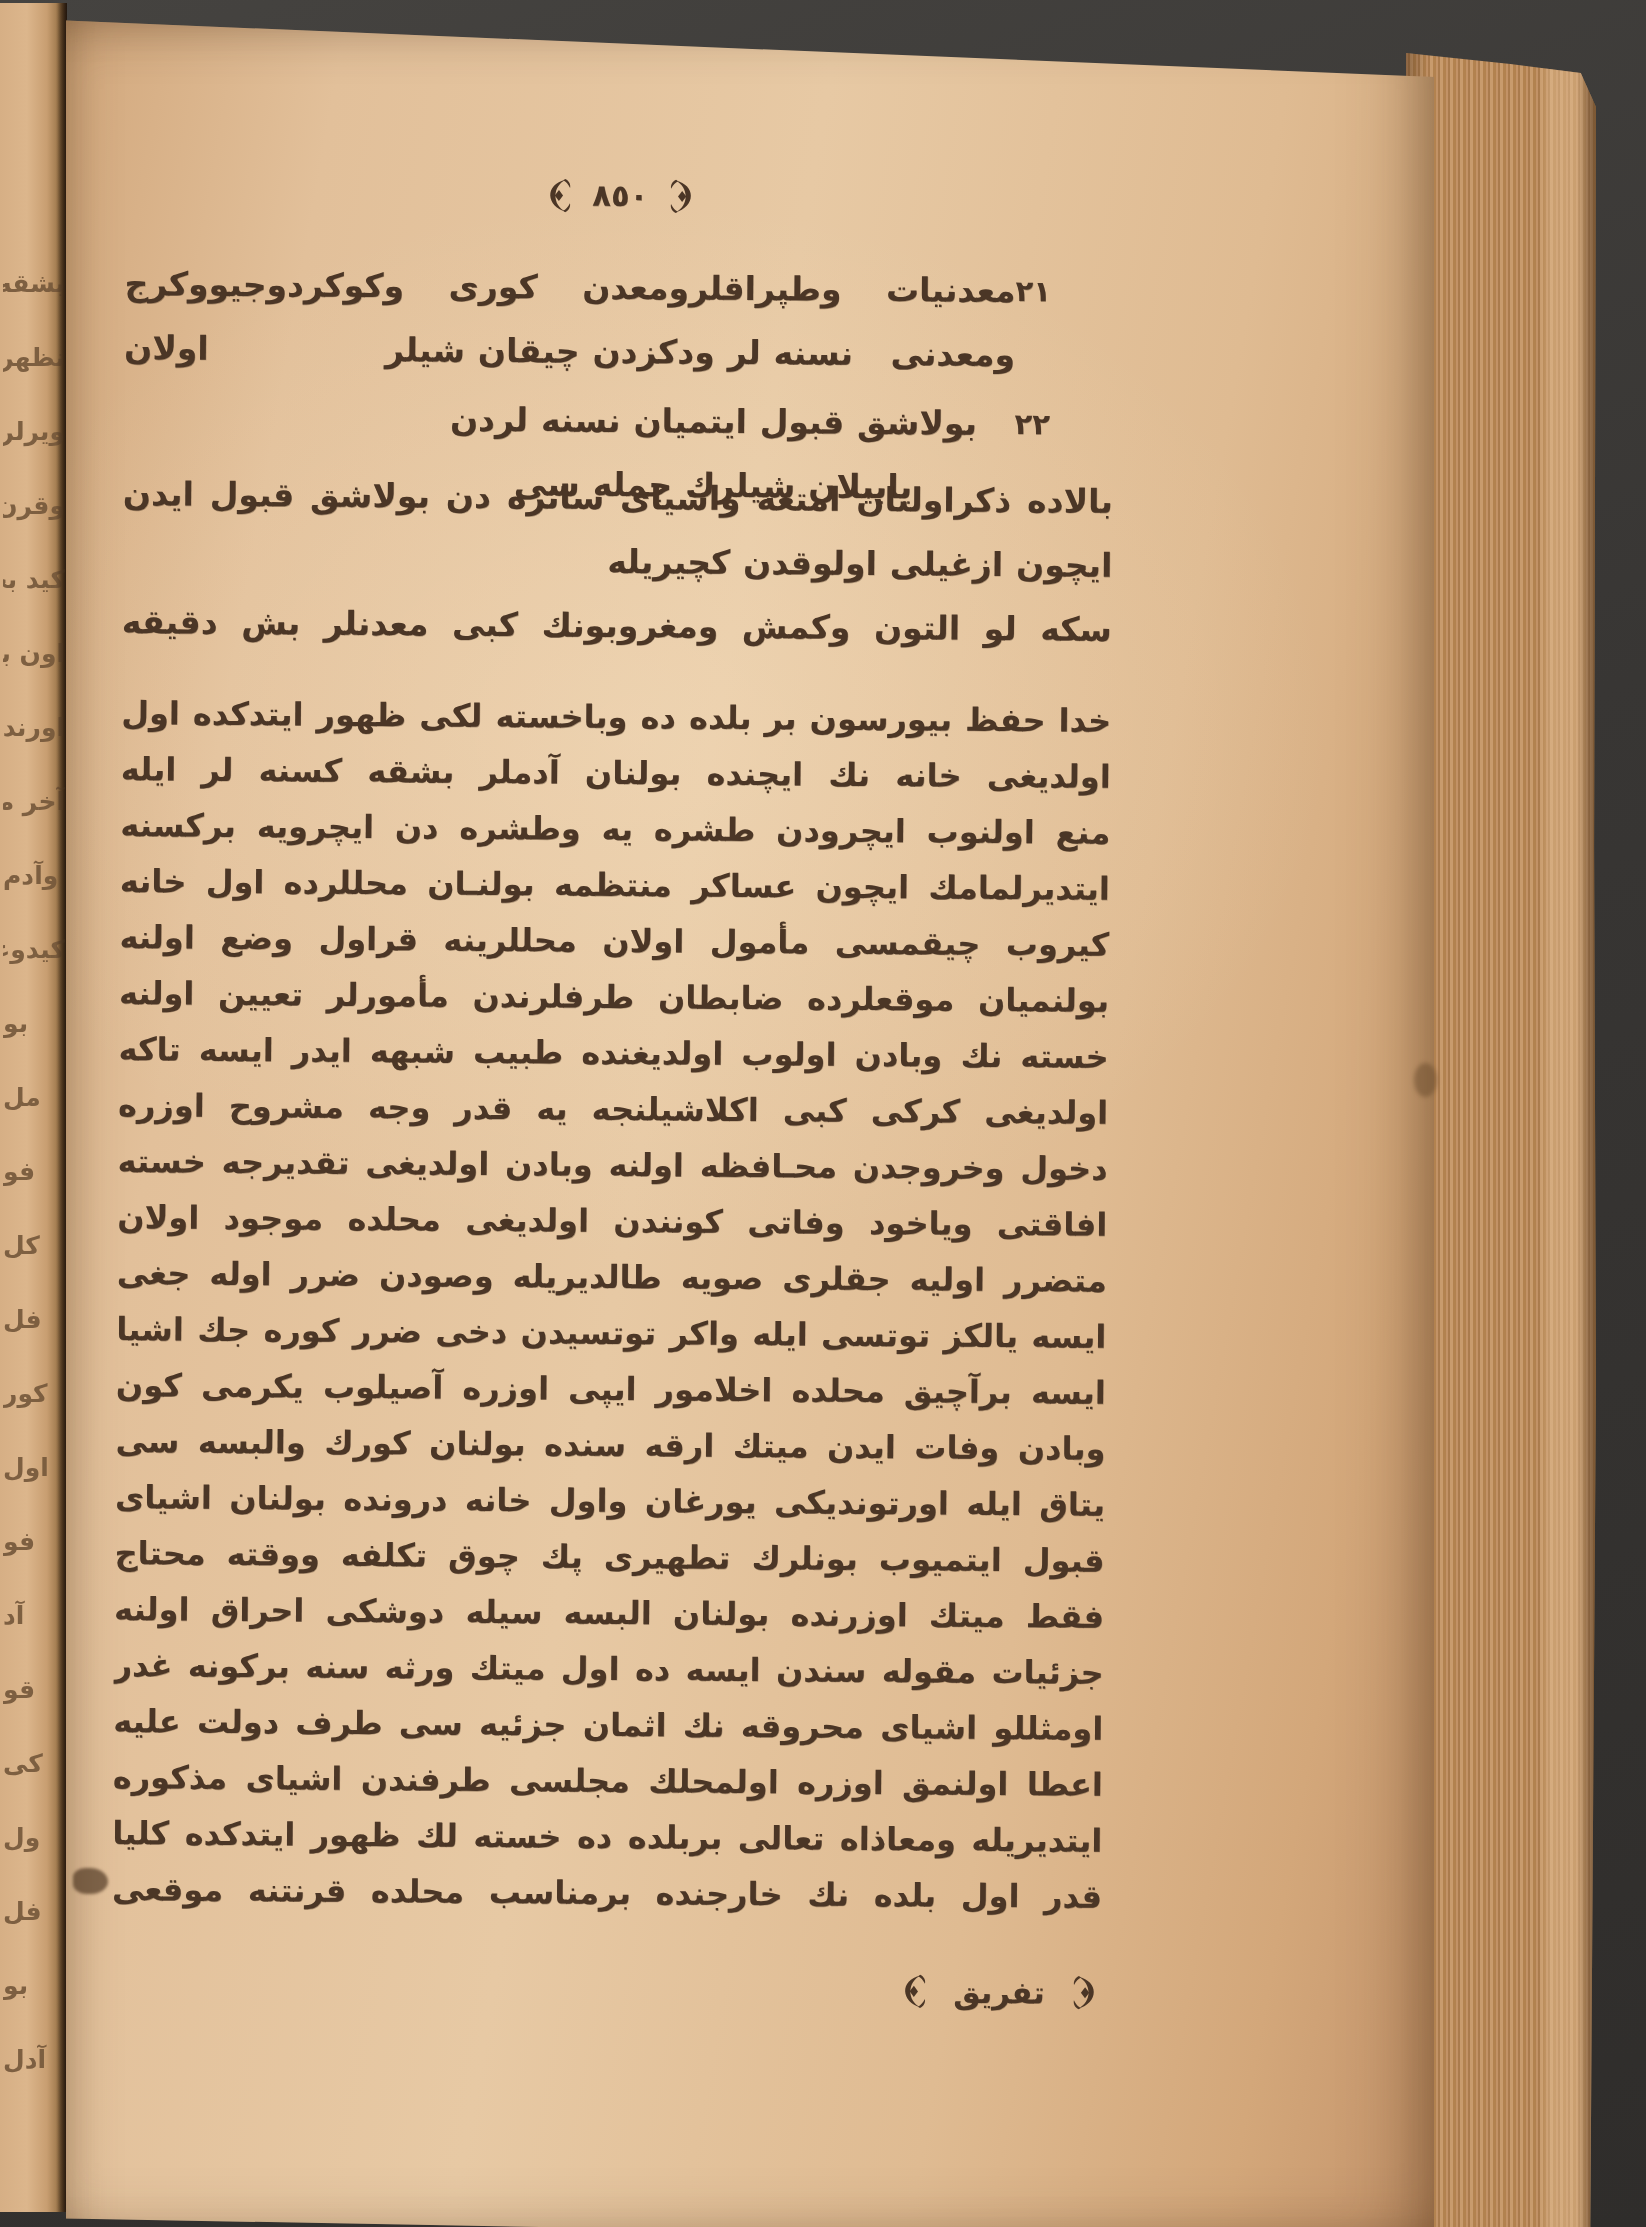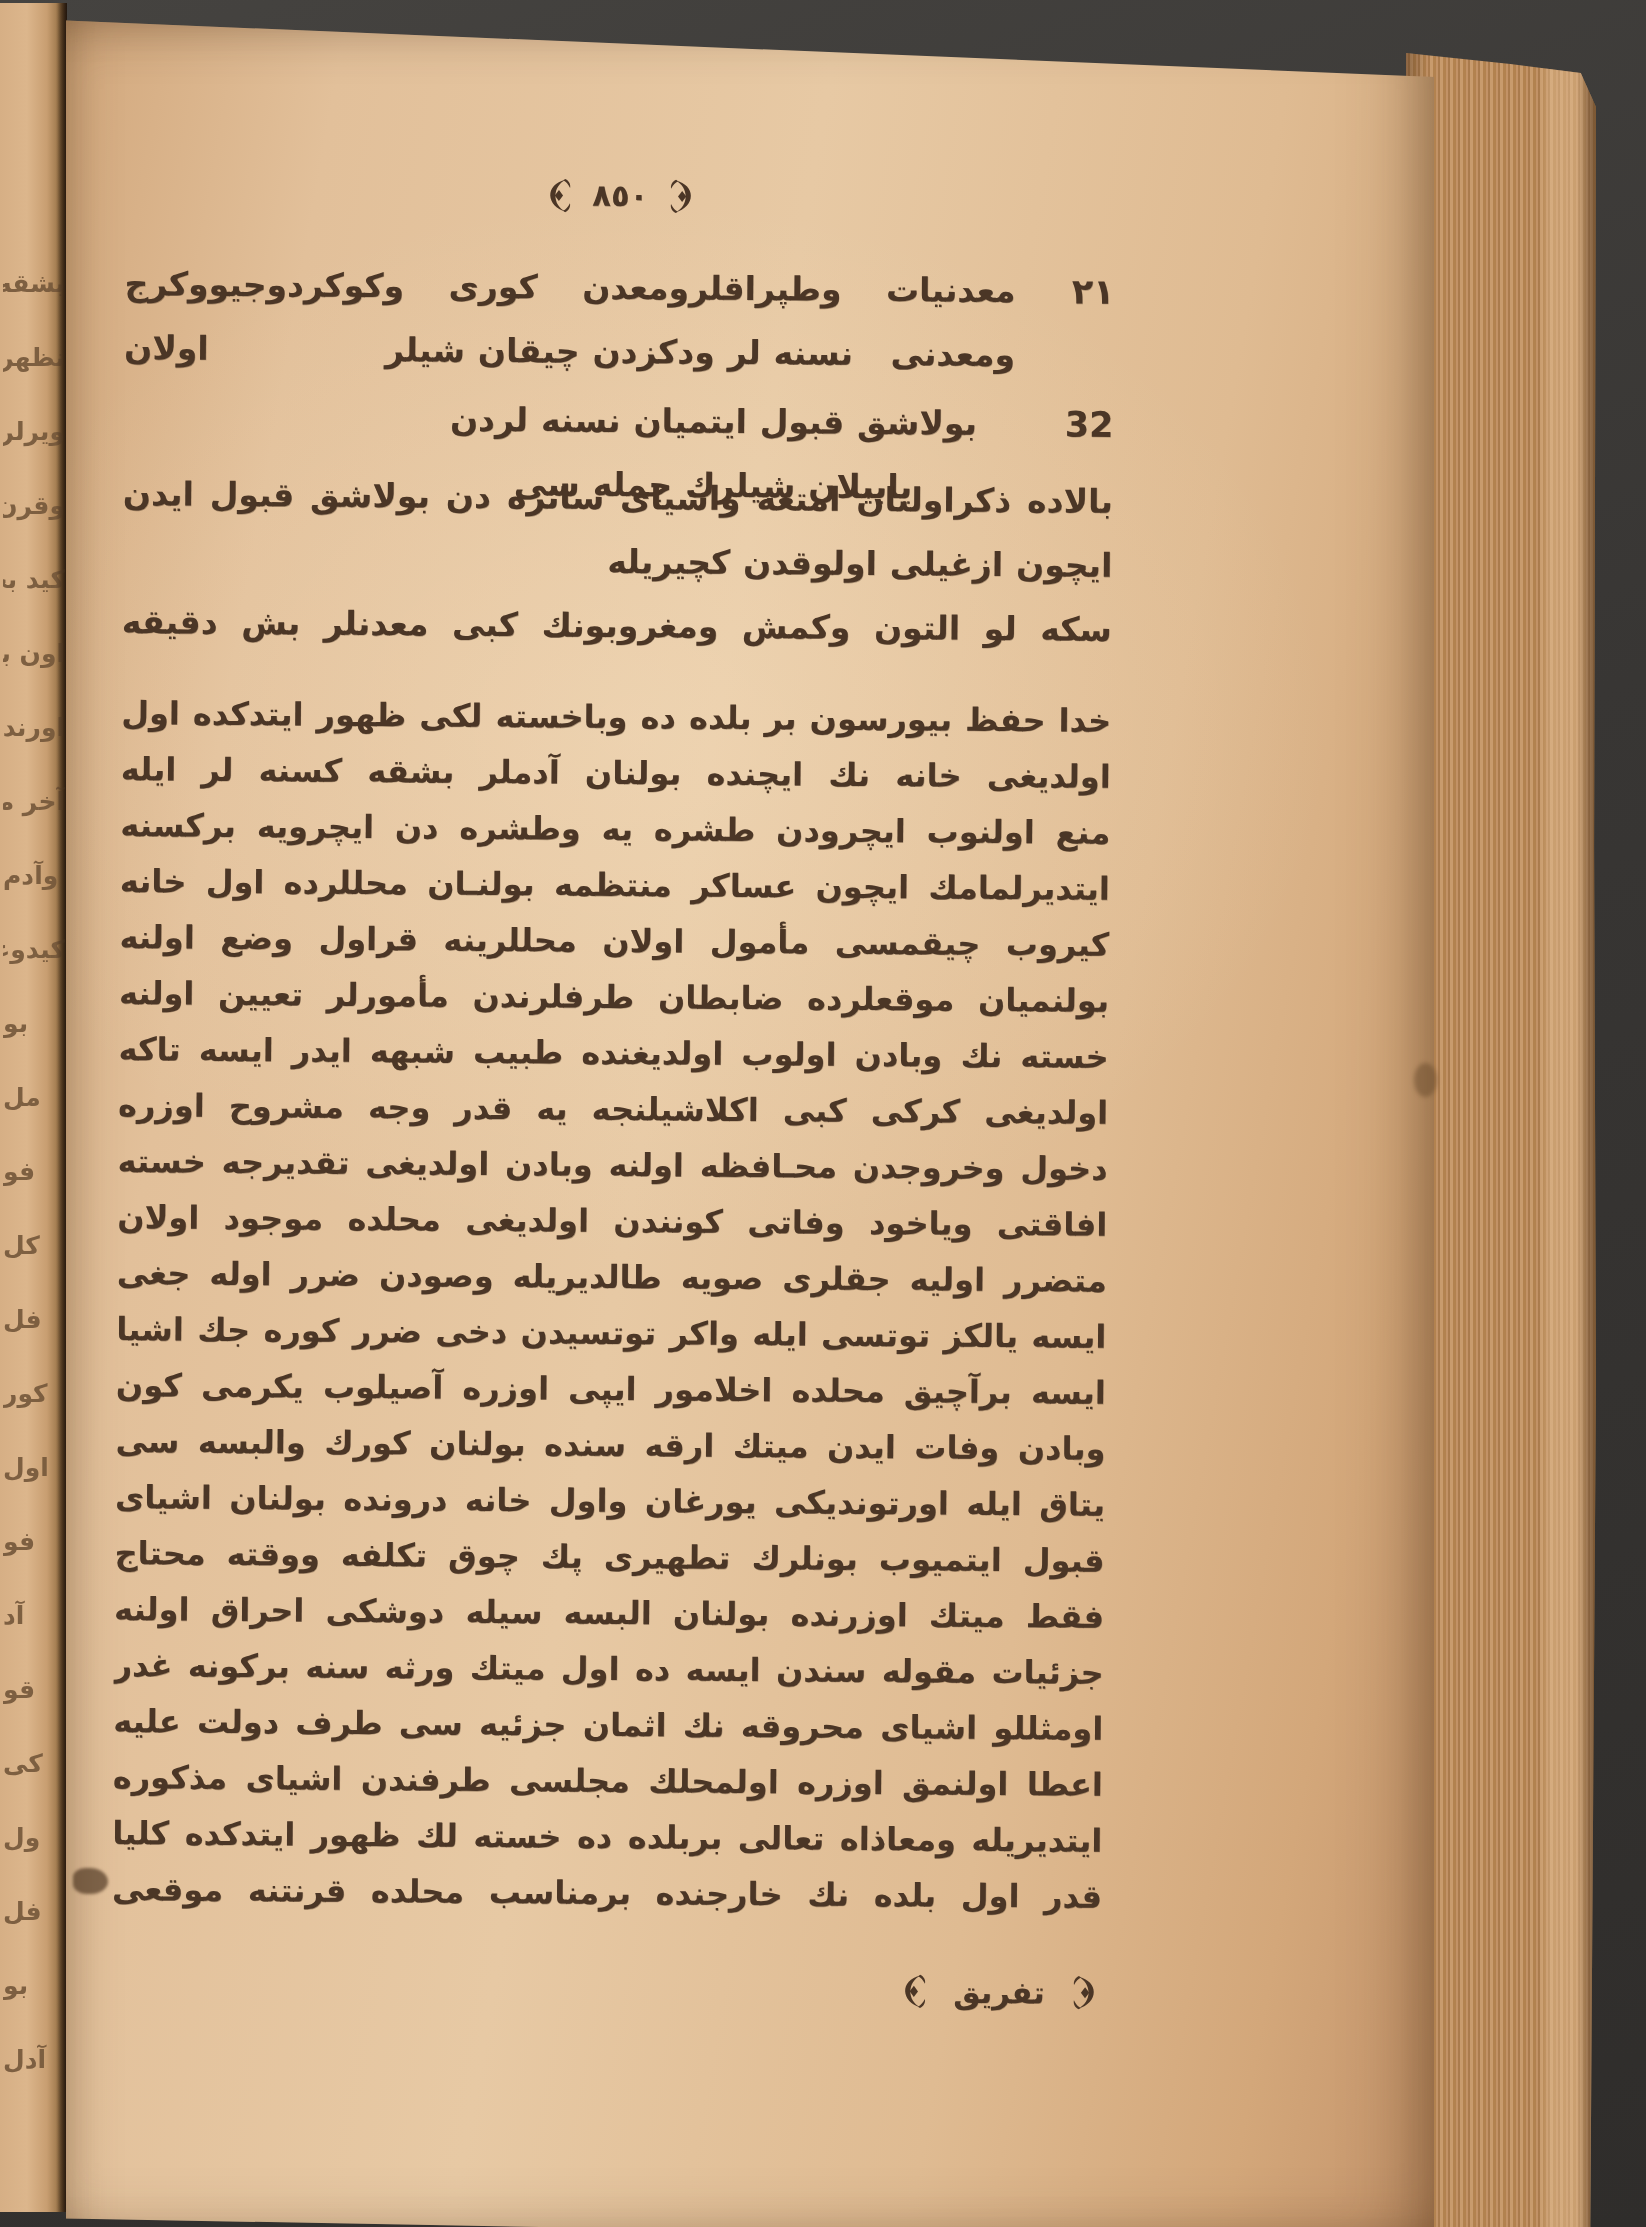--- a/index.html
+++ b/index.html
@@ -55,21 +55,21 @@
 
   .pagenum-row{margin-top:156px;height:47px;display:flex;align-items:center;justify-content:center;gap:20px;direction:ltr;}
   .pagenum{font-size:30.5px;letter-spacing:4.6px;line-height:47px;}
   .orn-svg{display:block;width:30.5px;height:40px;fill:#4b3626;}
   .flip{transform:scaleX(-1);}
 
   .line{height:64px;line-height:64px;white-space:nowrap;}
   .just{text-align:justify;text-align-last:justify;white-space:normal;overflow:hidden;}
   .item{margin-top:0;}
   .item-first{display:flex;}
-  .item-num{flex:0 0 99px;text-align:right;font-size:35px;height:64px;line-height:64px;}
+  .item-num{flex:0 0 99px;text-align:left;font-size:29px;height:64px;line-height:64px;}
   .item-text{flex:1;height:64px;line-height:64px;text-align:justify;text-align-last:justify;}
   .item-text.center{text-align:center;text-align-last:center;padding-left:289px;}
   .item-cont{height:64px;line-height:64px;text-align:center;}
   #article-21{margin-top:37px;}
   #article-22{margin-top:4.6px;}
   .intro{margin-top:13.7px;}
   .intro .short{text-align:right;text-align-last:right;padding-left:396px;}
   .body-para{margin-top:30.5px;}
   .body-para .line{height:56px;line-height:56px;font-size:32px;}
 
@@ -146,21 +146,21 @@
       <div class="item" id="article-21">
         <div class="item-first">
           <span class="item-num">٢١</span>
           <span class="item-text">معدنيات وطپراقلرومعدن كورى وكوكردوجيووكرج ومعدنى اولان</span>
         </div>
         <div class="item-cont">نسنه لر ودكزدن چيقان شيلر</div>
       </div>
 
       <div class="item" id="article-22">
         <div class="item-first">
-          <span class="item-num">32</span>
+          <span class="item-num">٢٢</span>
           <span class="item-text center">بولاشق قبول ايتميان نسنه لردن يابيلان شيلرك جمله سى</span>
         </div>
       </div>
 
       <div class="intro">
         <div class="line just">بالاده ذكراولنان امتعه واشياى سائره دن بولاشق قبول ايدن شيلرى تفريق ايتمك</div>
         <div class="line short">ايچون ازغيلى اولوقدن كچيريله</div>
         <div class="line just">سكه لو التون وكمش ومغروبونك كبى معدنلر بش دقيقه كسكين سركه يه طالديريله</div>
       </div>
 

